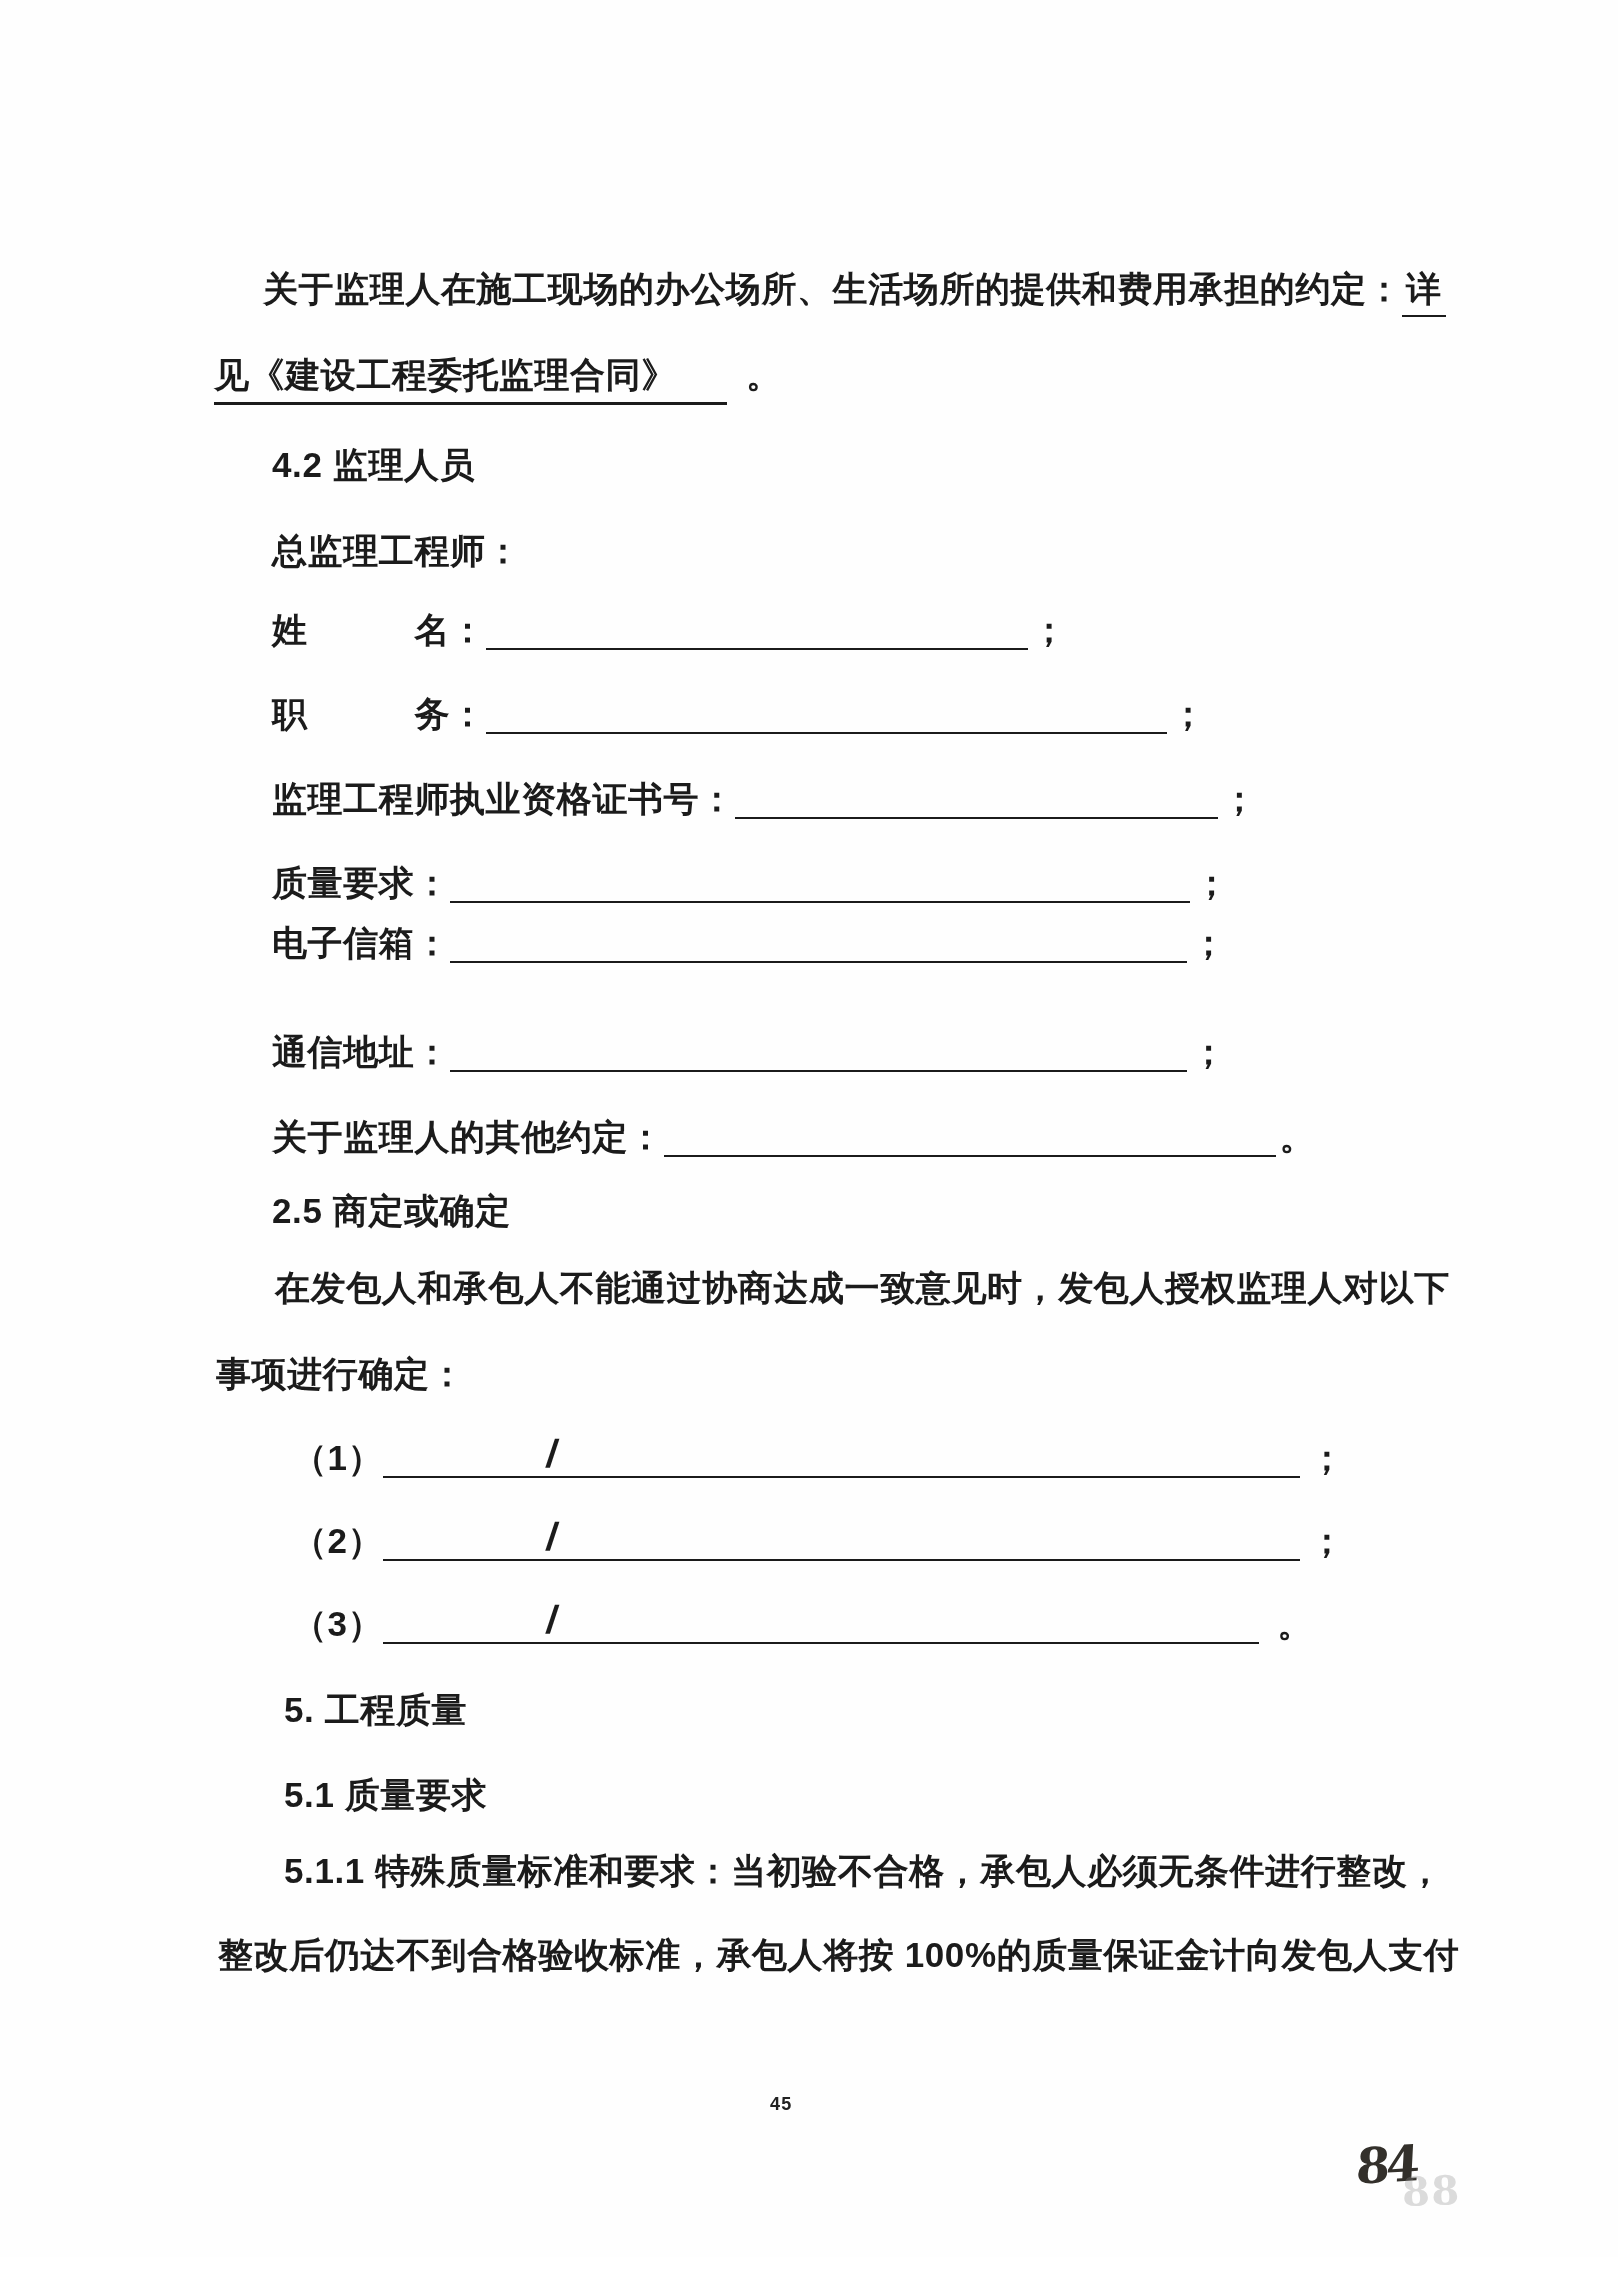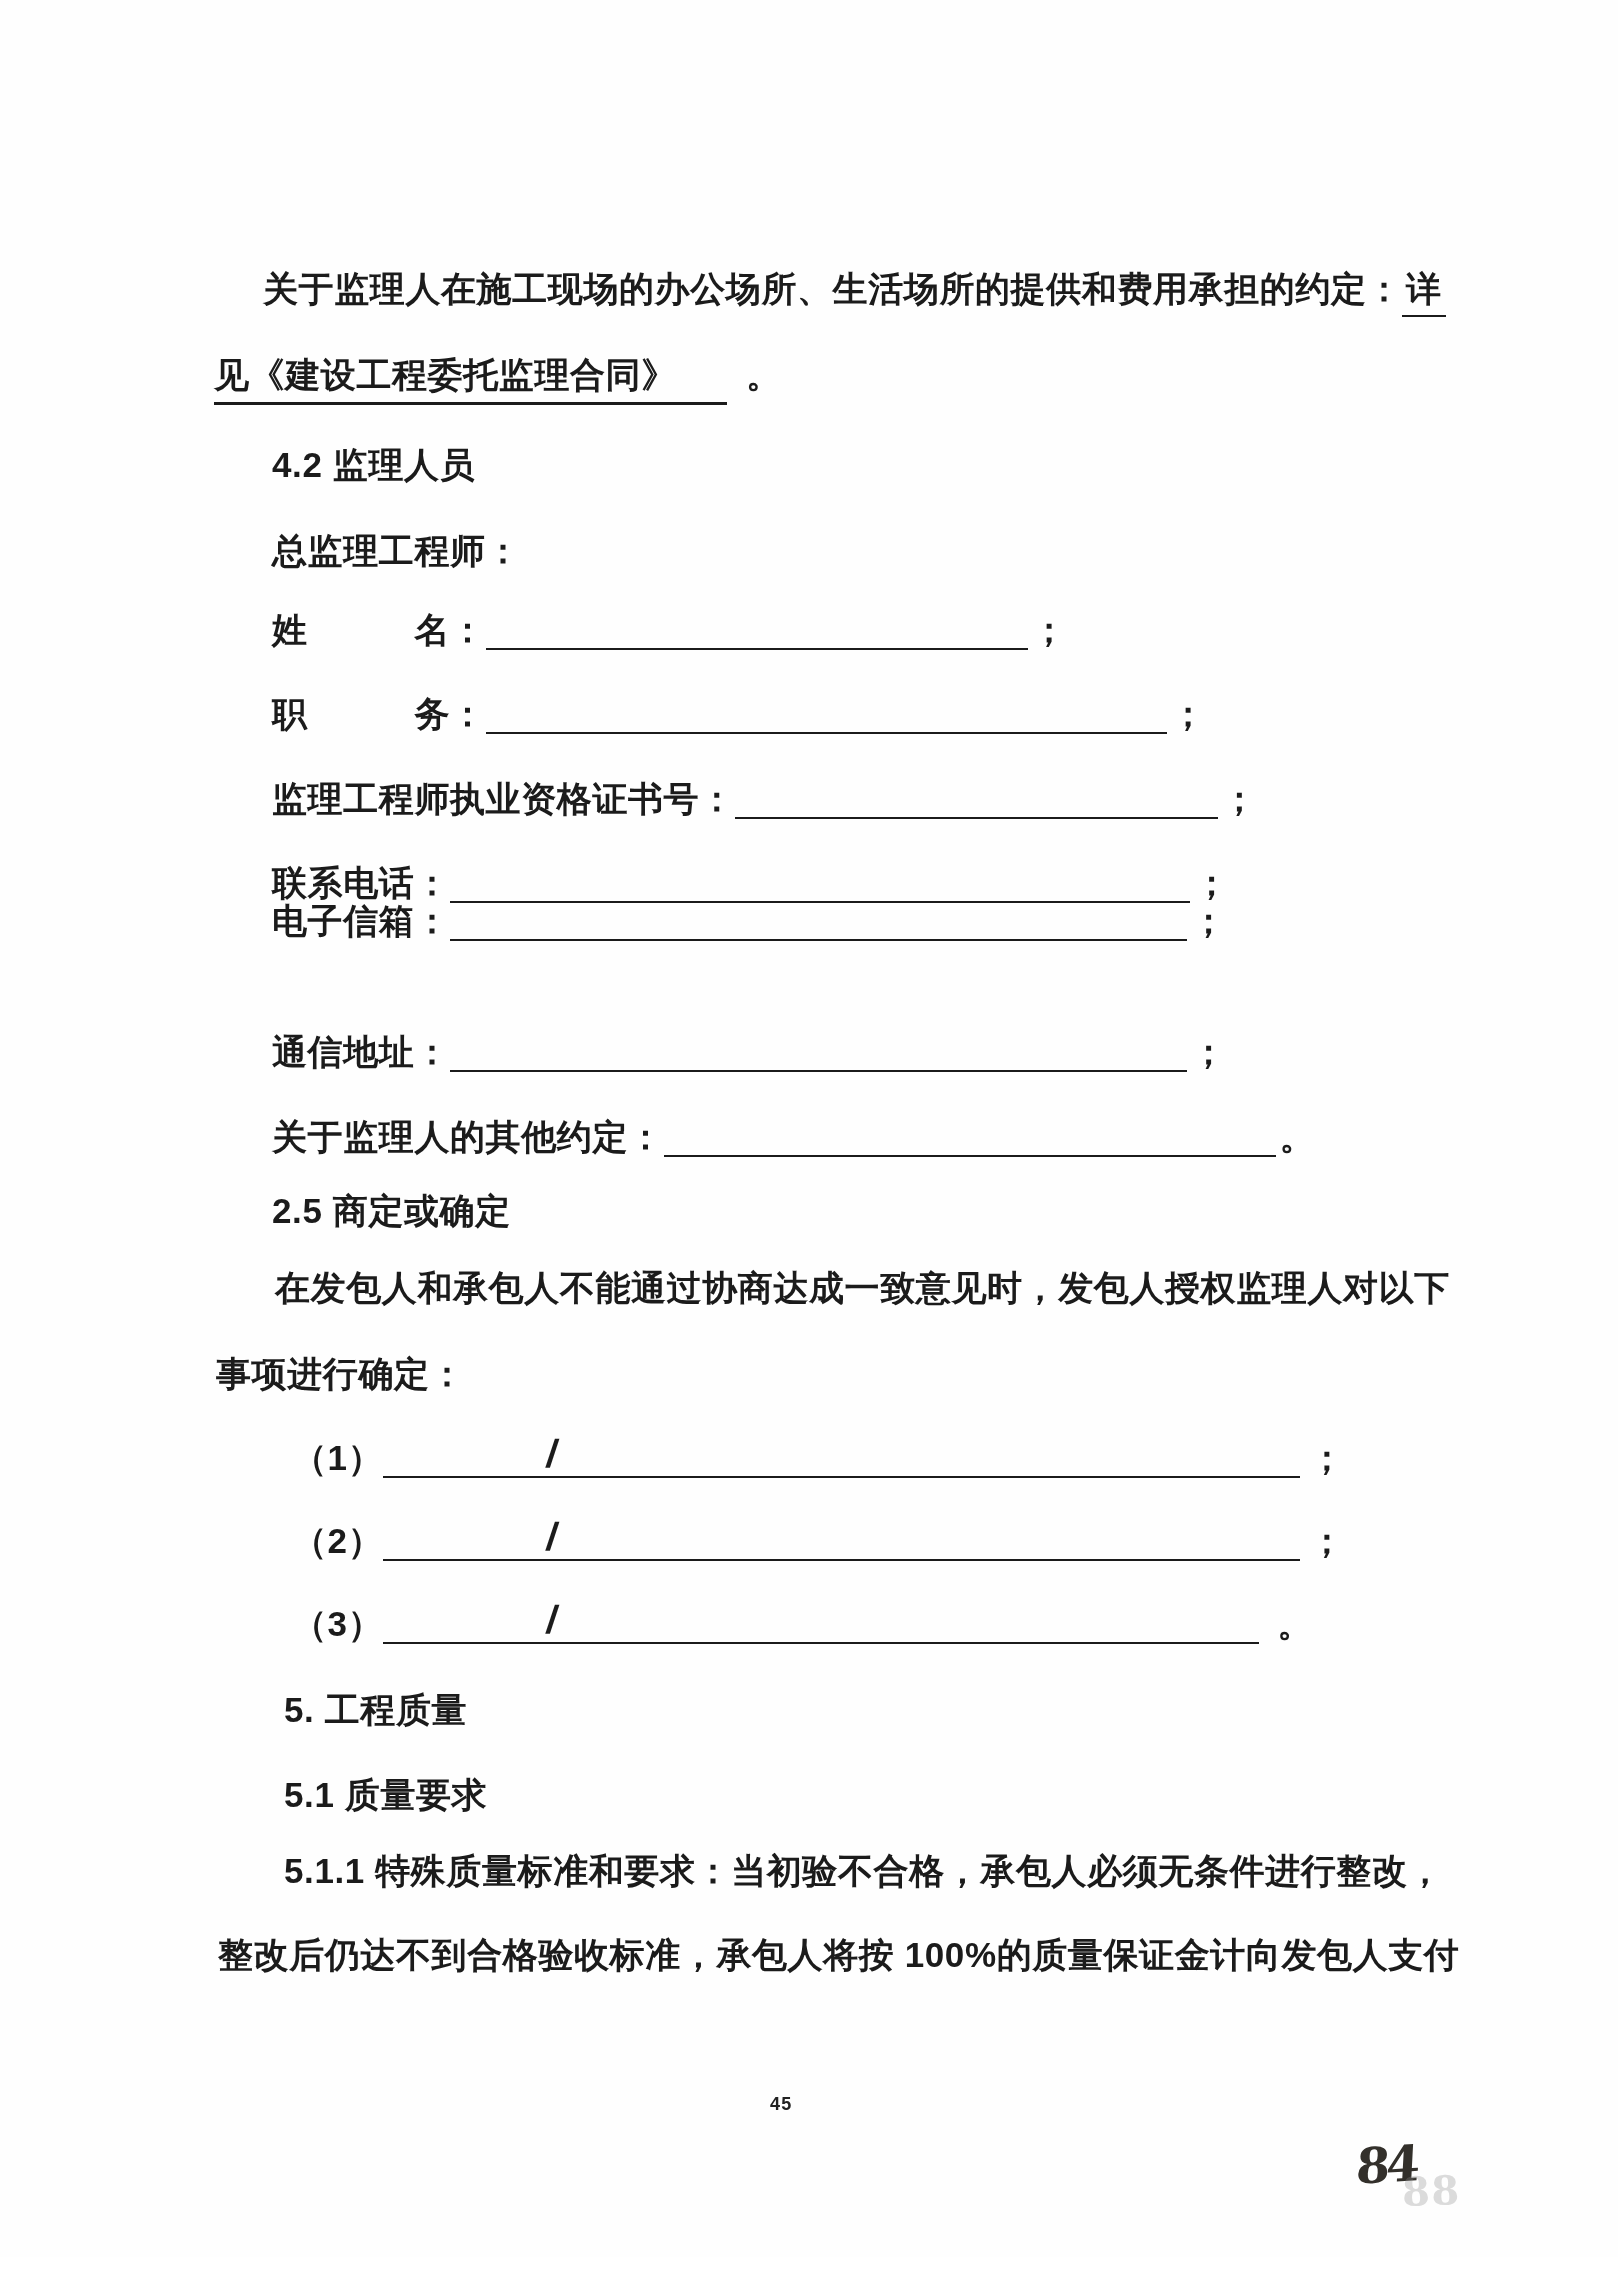--- a/index.html
+++ b/index.html
@@ -96,23 +96,23 @@
 
   <div class="line" style="top:444px">4.2 监理人员</div>
   <div class="line" style="top:530px">总监理工程师：</div>
 
   <div class="line" style="top:609px"><span>姓　　　名：</span><span class="blank" style="width:542px"></span><span class="punct">；</span></div>
 
   <div class="line" style="top:693px"><span>职　　　务：</span><span class="blank" style="width:681px"></span><span class="punct">；</span></div>
 
   <div class="line" style="top:778px"><span>监理工程师执业资格证书号：</span><span class="blank" style="width:483px"></span><span class="punct">；</span></div>
 
-  <div class="line" style="top:862px"><span>联系电话：</span><span class="blank" style="width:740px"></span><span class="punct">；</span></div>
+  <div class="line" style="top:862px"><span>质量要求：</span><span class="blank" style="width:740px"></span><span class="punct">；</span></div>
 
-  <div class="line" style="top:900px"><span>电子信箱：</span><span class="blank" style="width:737px"></span><span class="punct">；</span></div>
+  <div class="line" style="top:922px"><span>电子信箱：</span><span class="blank" style="width:737px"></span><span class="punct">；</span></div>
 
   <div class="line" style="top:1031px"><span>通信地址：</span><span class="blank" style="width:737px"></span><span class="punct">；</span></div>
 
   <div class="line" style="top:1116px"><span>关于监理人的其他约定：</span><span class="blank" style="width:612px"></span><span class="punct">。</span></div>
 
   <div class="line" style="top:1190px">2.5 商定或确定</div>
   <div class="line" style="top:1267px;left:275px">在发包人和承包人不能通过协商达成一致意见时，发包人授权监理人对以下</div>
   <div class="line" style="top:1353px;left:216px">事项进行确定：</div>
 
   <div class="line" style="top:1437px;left:292px"><span>（1）</span><span class="blank" style="width:917px"><i class="slash">/</i></span><span class="punct" style="margin-left:9px">；</span></div>

